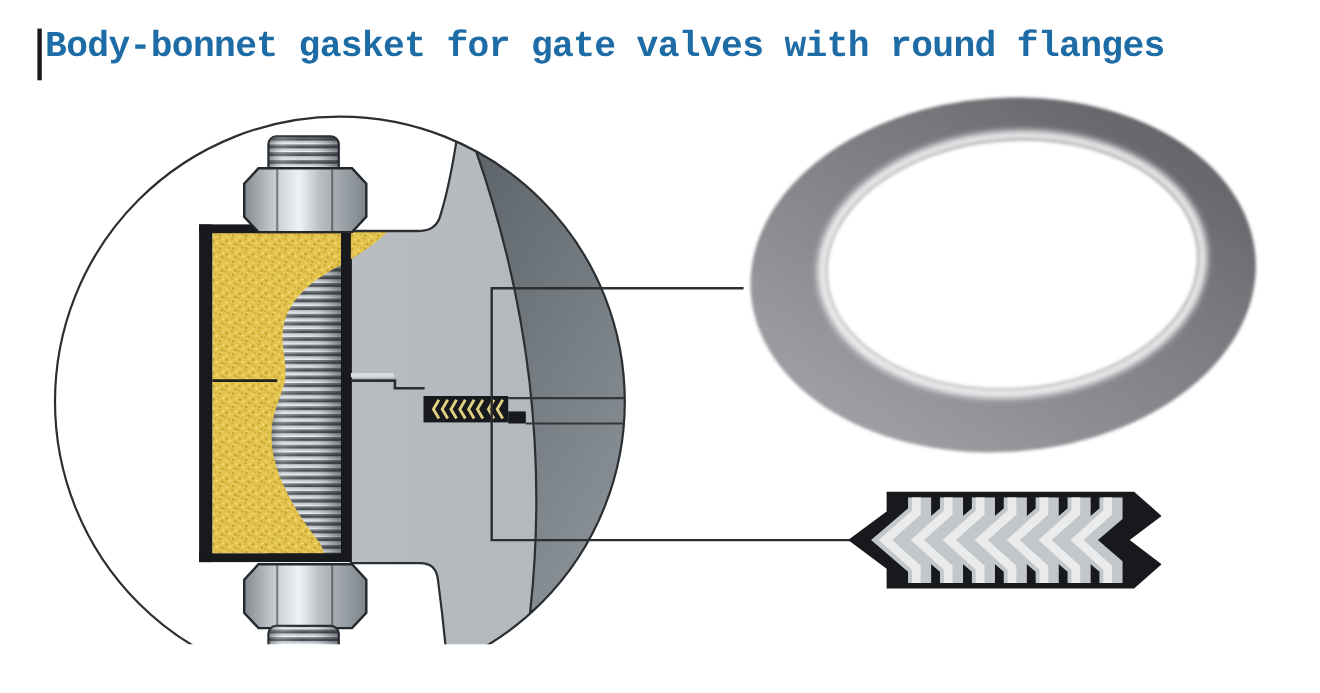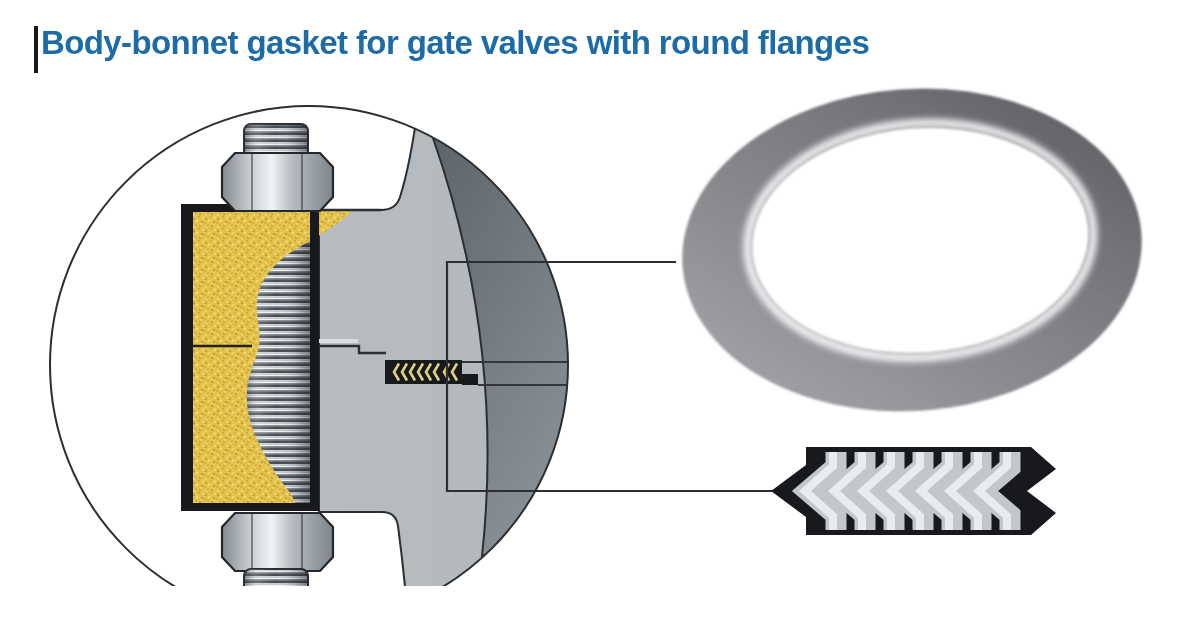--- a/index.html
+++ b/index.html
@@ -1,18 +1,18 @@
 <!DOCTYPE html>
 <html style="--background: #ffffff; --title-blue: #1d6ca6; --line-dark: #2b2e32; --steel-light: #b6bcc0; --steel-mid: #9aa1a6; --steel-dark: #666d73; --section-yellow: #e5c44e; --gasket-black: #17191c; --chevron-yellow: #ded282; --ring-gray: #85868a; --thread-dark: #454b51;"><head>
 <meta charset="utf-8">
 <style>
   html,body{margin:0;padding:0;background:#fff;}
   .canvas{position:relative;width:1200px;height:586px;overflow:hidden;
           background:var(--background,#fff);
-          font-family:Liberation Sans, sans-serif;}
+          font-family:Liberation Mono, monospace;}
   .title-caret{position:absolute;left:34px;top:26px;width:4px;height:47px;
                background:var(--gasket-black,#17191c);}
   .page-title{position:absolute;left:41px;top:24px;margin:0;
               font-size:33px;font-weight:bold;letter-spacing:-0.6px;
               color:var(--title-blue,#1d6ca6);white-space:nowrap;}
   svg{position:absolute;left:0;top:0;}
   .outline{stroke:var(--line-dark,#2b2e32);stroke-width:2;fill:none;}
   .steel{fill:url(#steelGrad);stroke:var(--line-dark,#2b2e32);stroke-width:2;}
   .jointline{stroke:var(--line-dark,#2b2e32);stroke-width:2.4;fill:none;}
   .callout{stroke:var(--line-dark,#2b2e32);stroke-width:2.2;fill:none;}

